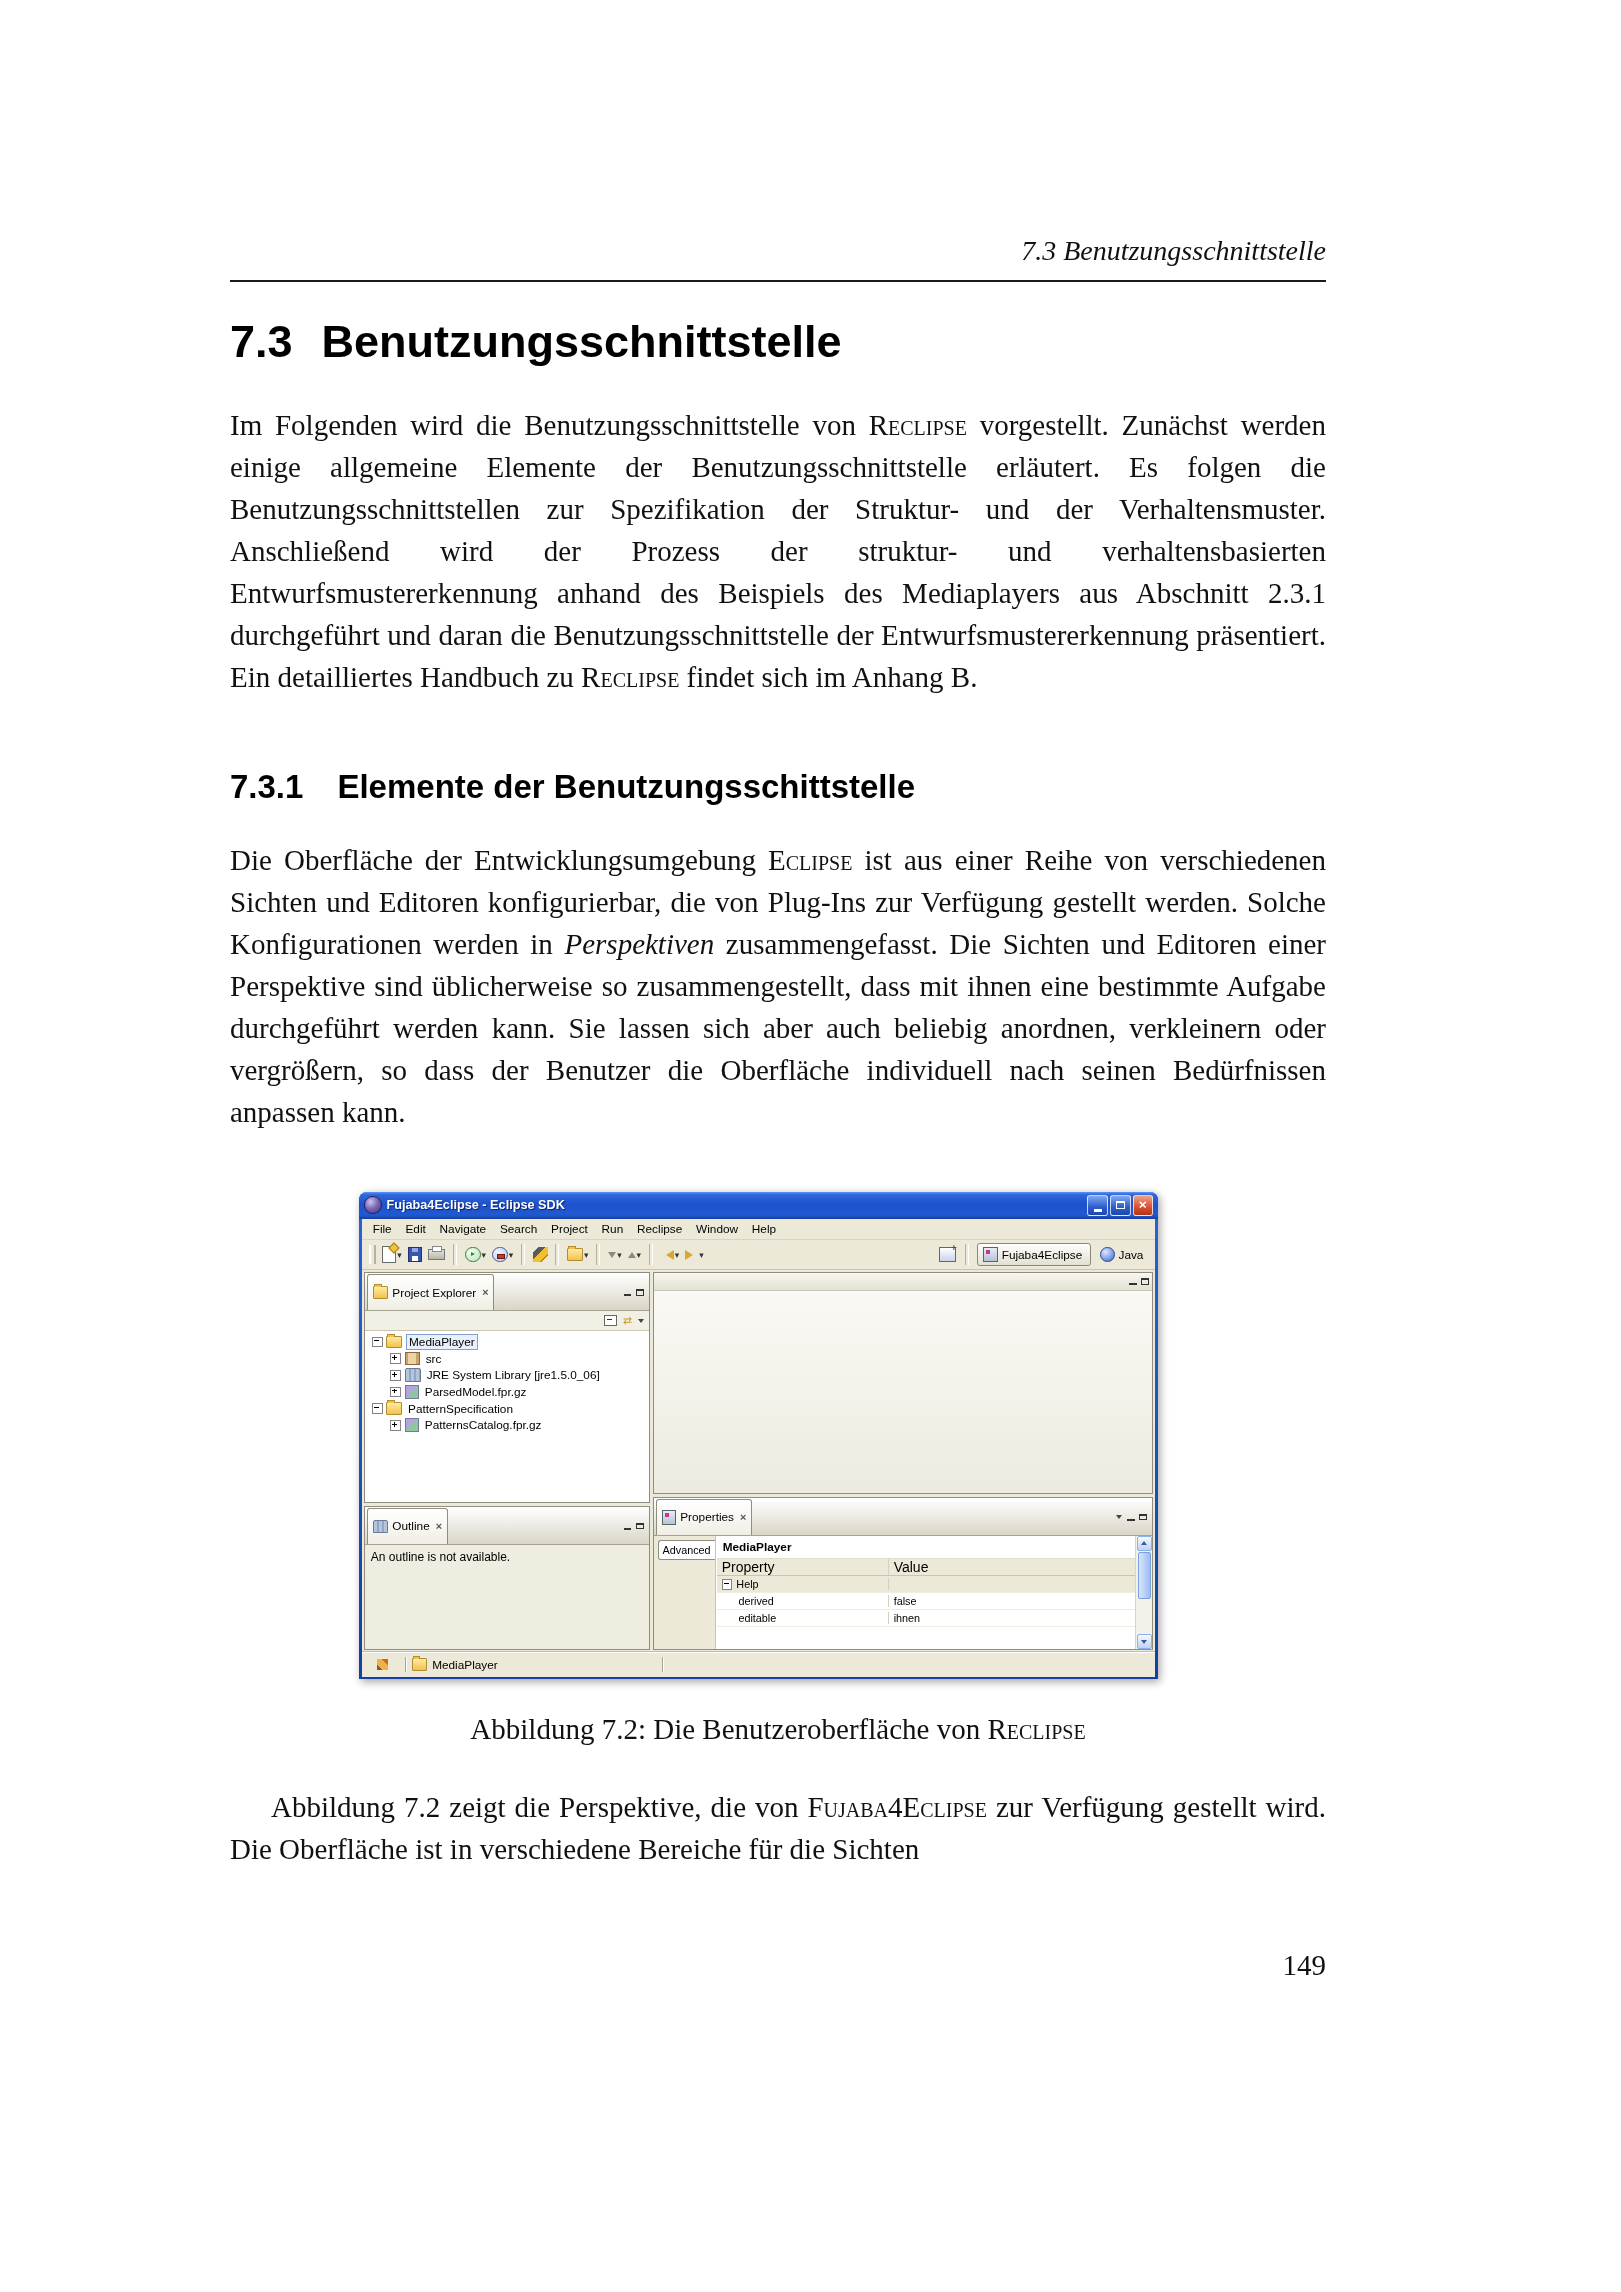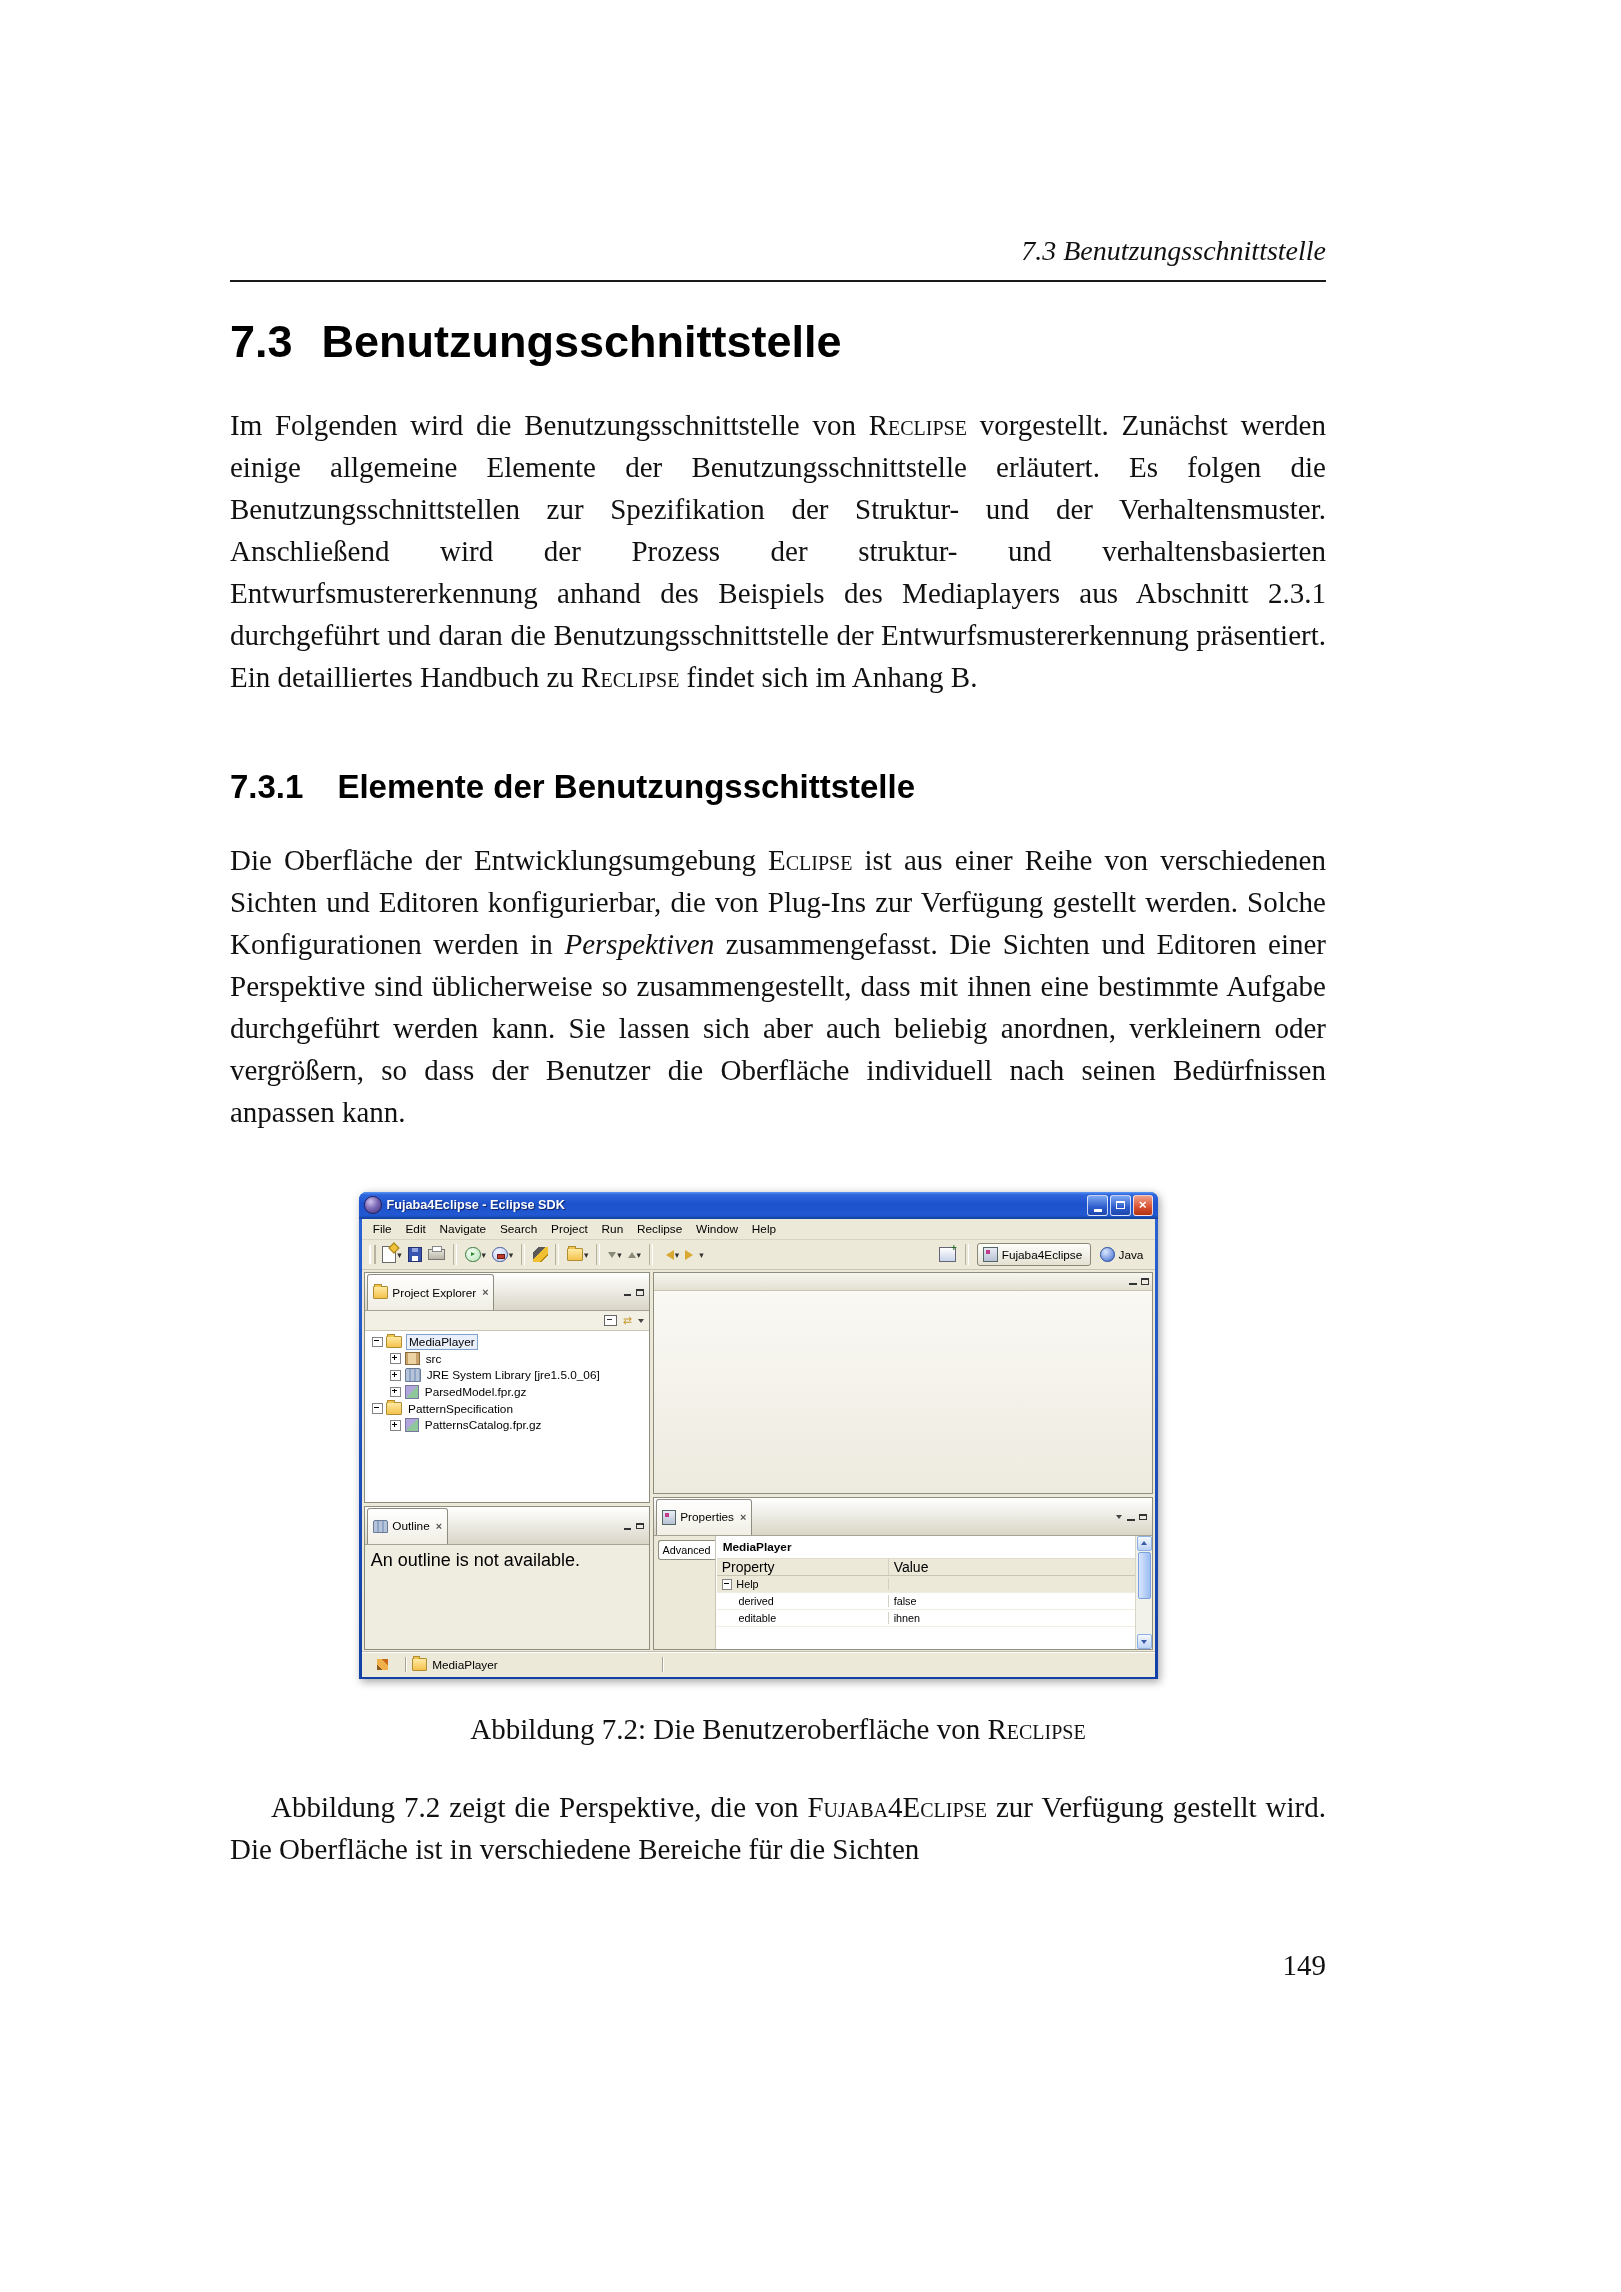--- a/index.html
+++ b/index.html
@@ -152,21 +152,21 @@
     border:1px solid #b08d2e;border-radius:1px;position:relative;flex:0 0 auto;}
   .icon-folder::before{content:"";position:absolute;top:-2.9px;left:0;width:5.9px;height:2px;
     background:#f3c24c;border:1px solid #b08d2e;border-bottom:none;}
   .icon-package{width:12.7px;height:10.8px;border:1px solid #8a6a3a;flex:0 0 auto;
     background:linear-gradient(90deg,#caa36b 0 2px,#ecd4a4 2px 9.8px,#caa36b 9.8px);}
   .icon-library{width:13.7px;height:11.8px;border:1px solid #6a7a96;border-radius:2px 2px 0 0;flex:0 0 auto;
     background:repeating-linear-gradient(90deg,#b6c4da 0 2.9px,#8fa6c8 2.9px 4.9px);}
   .icon-fpr{width:11.8px;height:11.8px;border:1px solid #7a74a0;flex:0 0 auto;
     background:linear-gradient(135deg,#b0a6dc 0 50%,#8ec89a 50%);}
 
-  .outline-msg{padding:4.9px 5.9px;font-size:18px;}
+  .outline-msg{padding:4.9px 5.9px;font-size:12px;}
 
   .editor-top{height:16.7px;background:linear-gradient(#f7f6f0,#e4e1d2);border-bottom:1px solid #c9c5b4;
     display:flex;align-items:center;}
   .editor-blank{flex:1;}
 
   .props-body{flex:1;display:flex;min-height:0;background:#ece9d8;}
   .side-tabs{width:61px;flex:0 0 auto;padding-top:3.9px;background:#ece9d8;border-right:1px solid #c9c5b4;}
   .side-tab{margin-left:3.9px;border:1px solid #8f8d7f;border-right:none;background:#fff;
     font-size:10.8px;padding:2.9px 3.9px;border-radius:2.9px 0 0 2.9px;}
   .props-main{flex:1;background:#fff;display:flex;flex-direction:column;min-width:0;border-left:1px solid #fff;}

